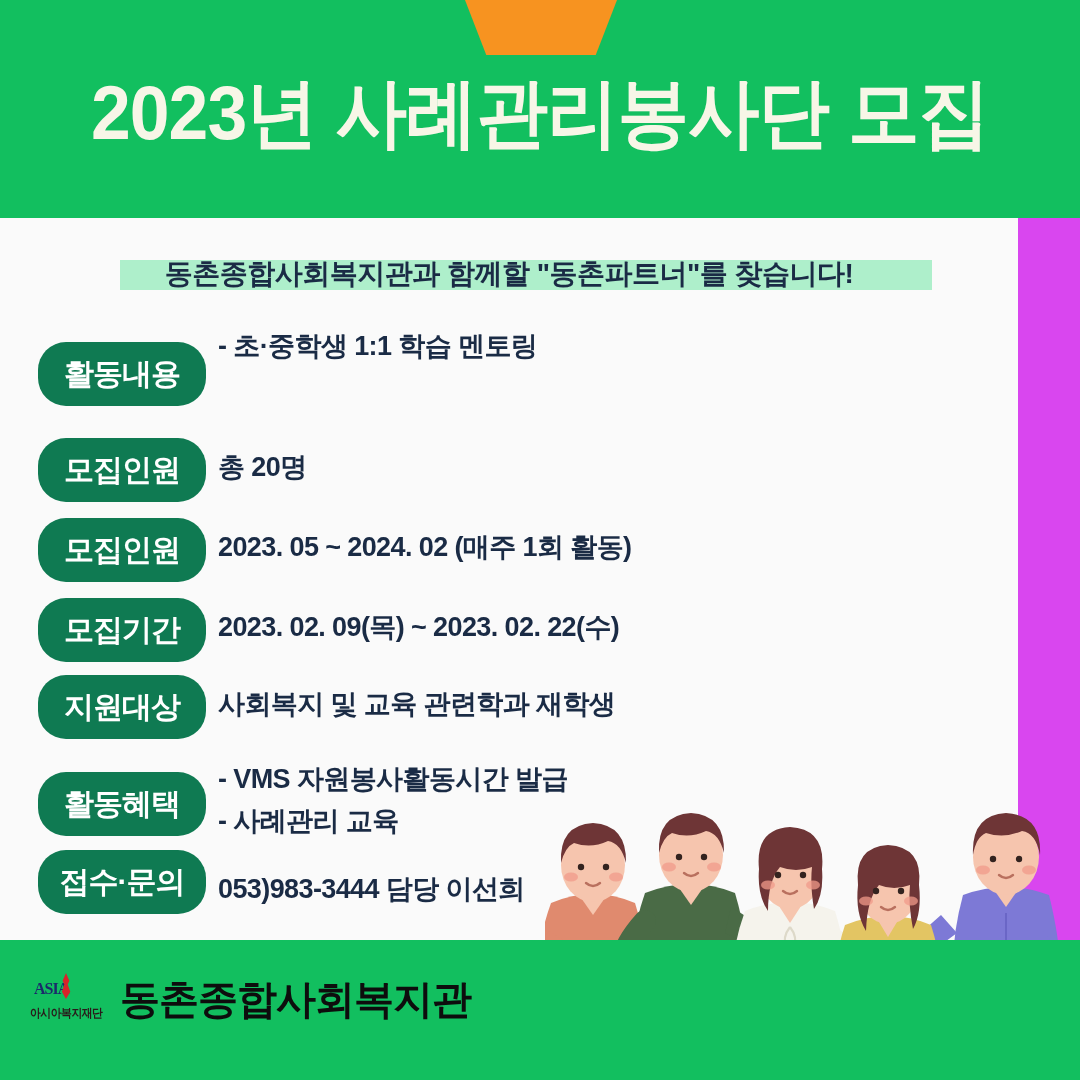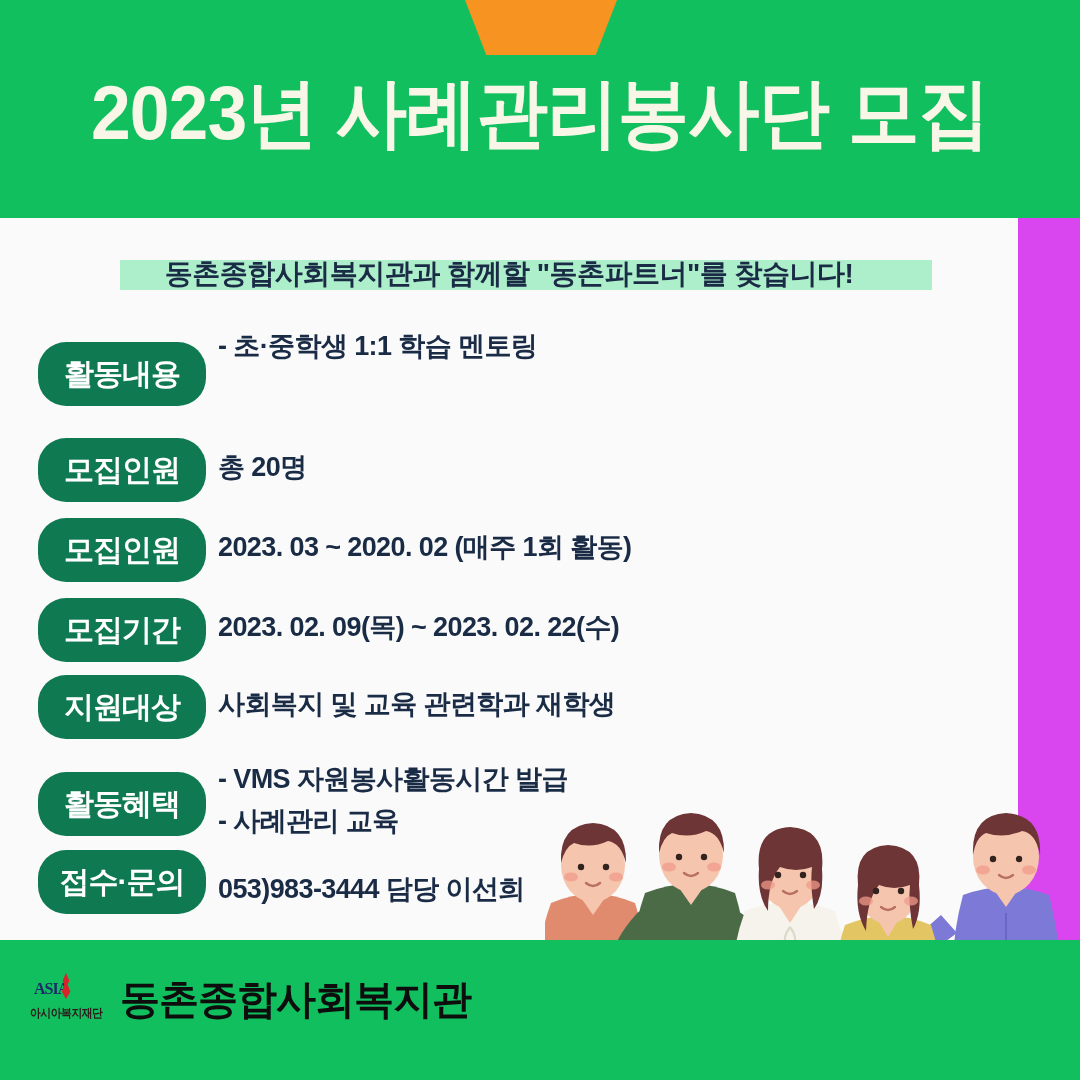--- a/index.html
+++ b/index.html
@@ -204,21 +204,21 @@
     <div class="row row-1">
       <div class="pill">모집인원</div>
       <div class="row-content">
         <span class="line">총 20명</span>
       </div>
     </div>
 
     <div class="row row-2">
       <div class="pill">모집인원</div>
       <div class="row-content">
-        <span class="line">2023. 03 ~ 2020. 02 (매주 1회 활동)</span>
+        <span class="line">2023. 05 ~ 2024. 02 (매주 1회 활동)</span>
       </div>
     </div>
 
     <div class="row row-3">
       <div class="pill">모집기간</div>
       <div class="row-content">
         <span class="line">2023. 02. 09(목)  ~ 2023. 02. 22(수)</span>
       </div>
     </div>
 

